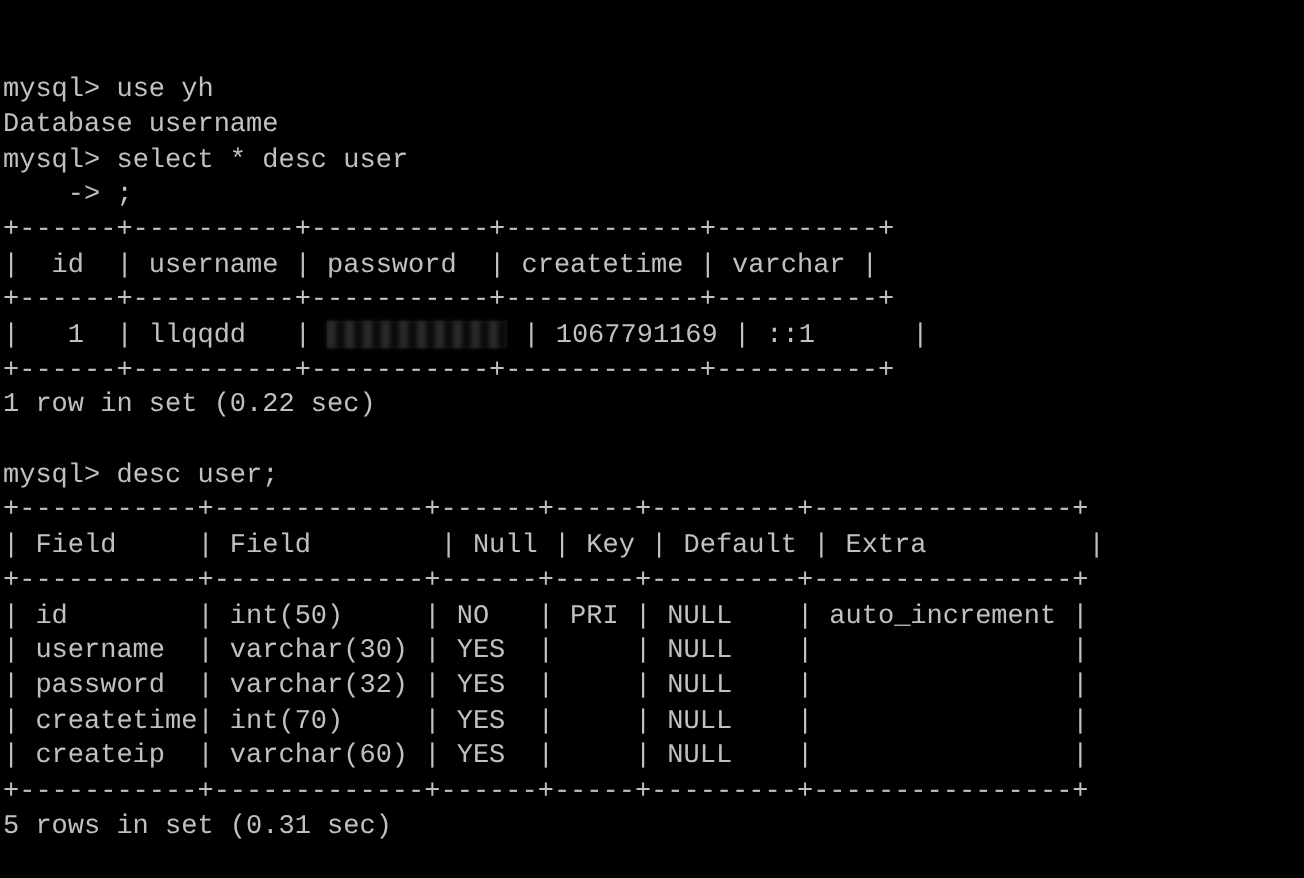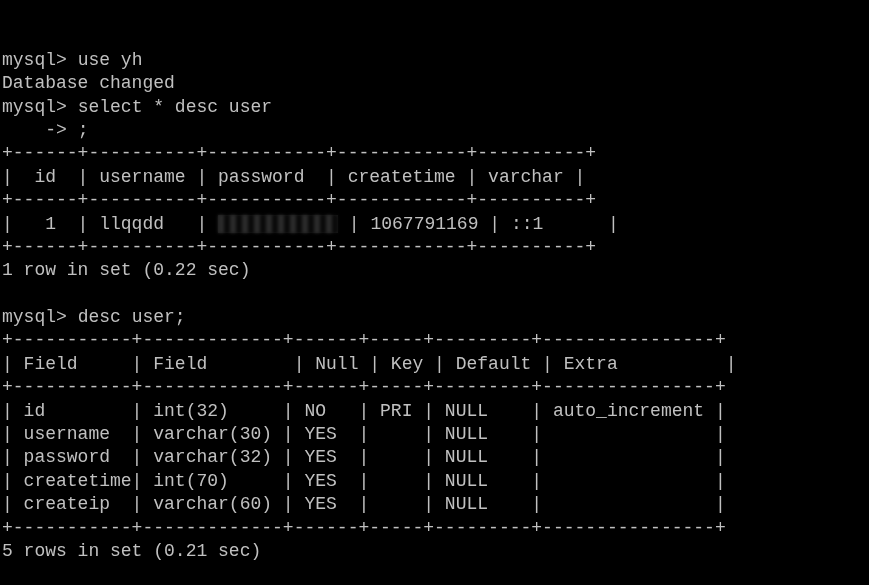--- a/index.html
+++ b/index.html
@@ -32,36 +32,36 @@
       position: absolute;
       inset: 0;
       background: repeating-linear-gradient(90deg, #2a2a2a 0 6px, #0a0a0a 6px 12px);
       filter: blur(1.5px);
     }
   </style>
 </head>
 <body>
 
 <div><span>mysql&gt;</span> <span>use yh</span>
-<span>Database changed</span>
+<span>Database username</span>
 <span>mysql&gt;</span> <span>select * desc user</span>
 <span>    -&gt;</span> <span>;</span>
 <span>+------+----------+-----------+------------+----------+</span>
 <span>|  id  | username | password  | createtime | varchar |</span>
 <span>+------+----------+-----------+------------+----------+</span>
 <span><span>|   1  | llqqdd   | </span><span class="redacted"></span><span> | 1067791169 | ::1      |</span></span>
 <span>+------+----------+-----------+------------+----------+</span>
 <span>1 row in set (0.22 sec)</span>
 
 <span>mysql&gt;</span> <span>desc user;</span>
 <span>+-----------+-------------+------+-----+---------+----------------+</span>
 <span>| Field     | Field        | Null | Key | Default | Extra          |</span>
 <span>+-----------+-------------+------+-----+---------+----------------+</span>
-<span>| id        | int(32)     | NO   | PRI | NULL    | auto_increment |</span>
+<span>| id        | int(50)     | NO   | PRI | NULL    | auto_increment |</span>
 <span>| username  | varchar(30) | YES  |     | NULL    |                |</span>
 <span>| password  | varchar(32) | YES  |     | NULL    |                |</span>
 <span>| createtime| int(70)     | YES  |     | NULL    |                |</span>
 <span>| createip  | varchar(60) | YES  |     | NULL    |                |</span>
 <span>+-----------+-------------+------+-----+---------+----------------+</span>
-<span>5 rows in set (0.21 sec)</span>
+<span>5 rows in set (0.31 sec)</span>
 
  </div>
 
 
 </body></html>

